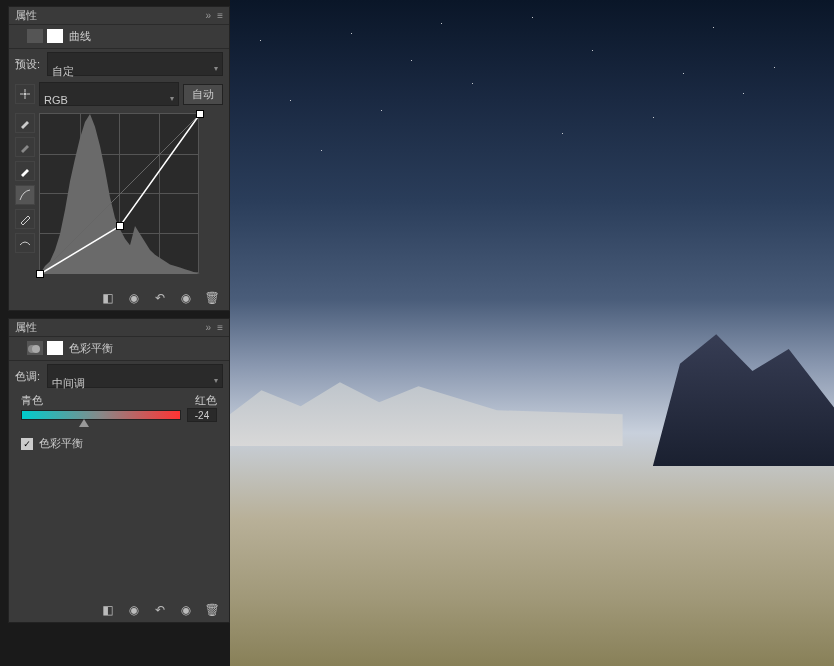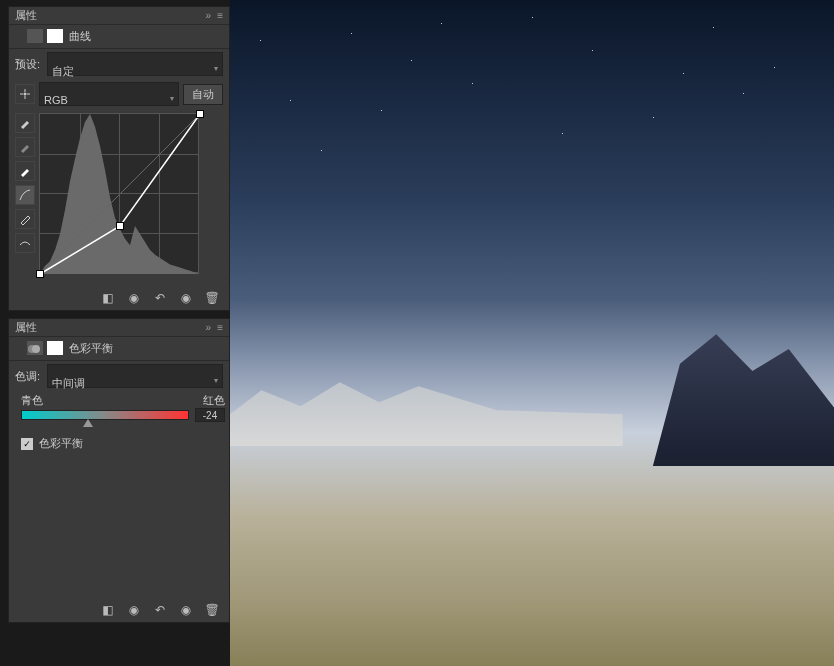--- a/index.html
+++ b/index.html
@@ -45,21 +45,21 @@
 .tool-btn.active { background: #555; }
 
 .curve-box { width: 160px; height: 160px; position: relative; background: #2a2a2a; border: 1px solid #555; }
 .grid-line { position: absolute; background: #555; }
 .gh { left: 0; right: 0; height: 1px; }
 .gv { top: 0; bottom: 0; width: 1px; }
 .histogram { position: absolute; bottom: 0; left: 0; right: 0; height: 100%; }
 .curve-svg { position: absolute; inset: 0; }
 .curve-handle { position: absolute; width: 8px; height: 8px; background: #fff; border: 1px solid #000; transform: translate(-50%, -50%); cursor: pointer; }
 
-.slider-row { padding: 2px 4px 6px 12px; }
+.slider-row { padding: 2px 12px 6px 12px; }
 .slider-labels { display: flex; justify-content: space-between; font-size: 11px; color: #ccc; }
 .slider-track { position: relative; height: 10px; border: 1px solid #222; margin-top: 2px; }
 .grad-cr { background: linear-gradient(to right, #00cccc, #888, #ff3333); }
 .grad-mg { background: linear-gradient(to right, #ff33ff, #888, #33ff33); }
 .grad-yb { background: linear-gradient(to right, #ffff33, #888, #3333ff); }
 .slider-thumb { position: absolute; top: 100%; width: 0; height: 0; border-left: 5px solid transparent; border-right: 5px solid transparent; border-bottom: 8px solid #999; transform: translateX(-50%); cursor: pointer; }
 .value-box { position: absolute; right: 0; top: -2px; width: 30px; height: 14px; background: #2a2a2a; border: 1px solid #222; color: #ccc; font-size: 10px; display: flex; align-items: center; justify-content: center; }
 .slider-wrap { position: relative; padding-right: 36px; }
 
 .checkbox-row { display: flex; align-items: center; padding: 10px 12px; gap: 6px; }

